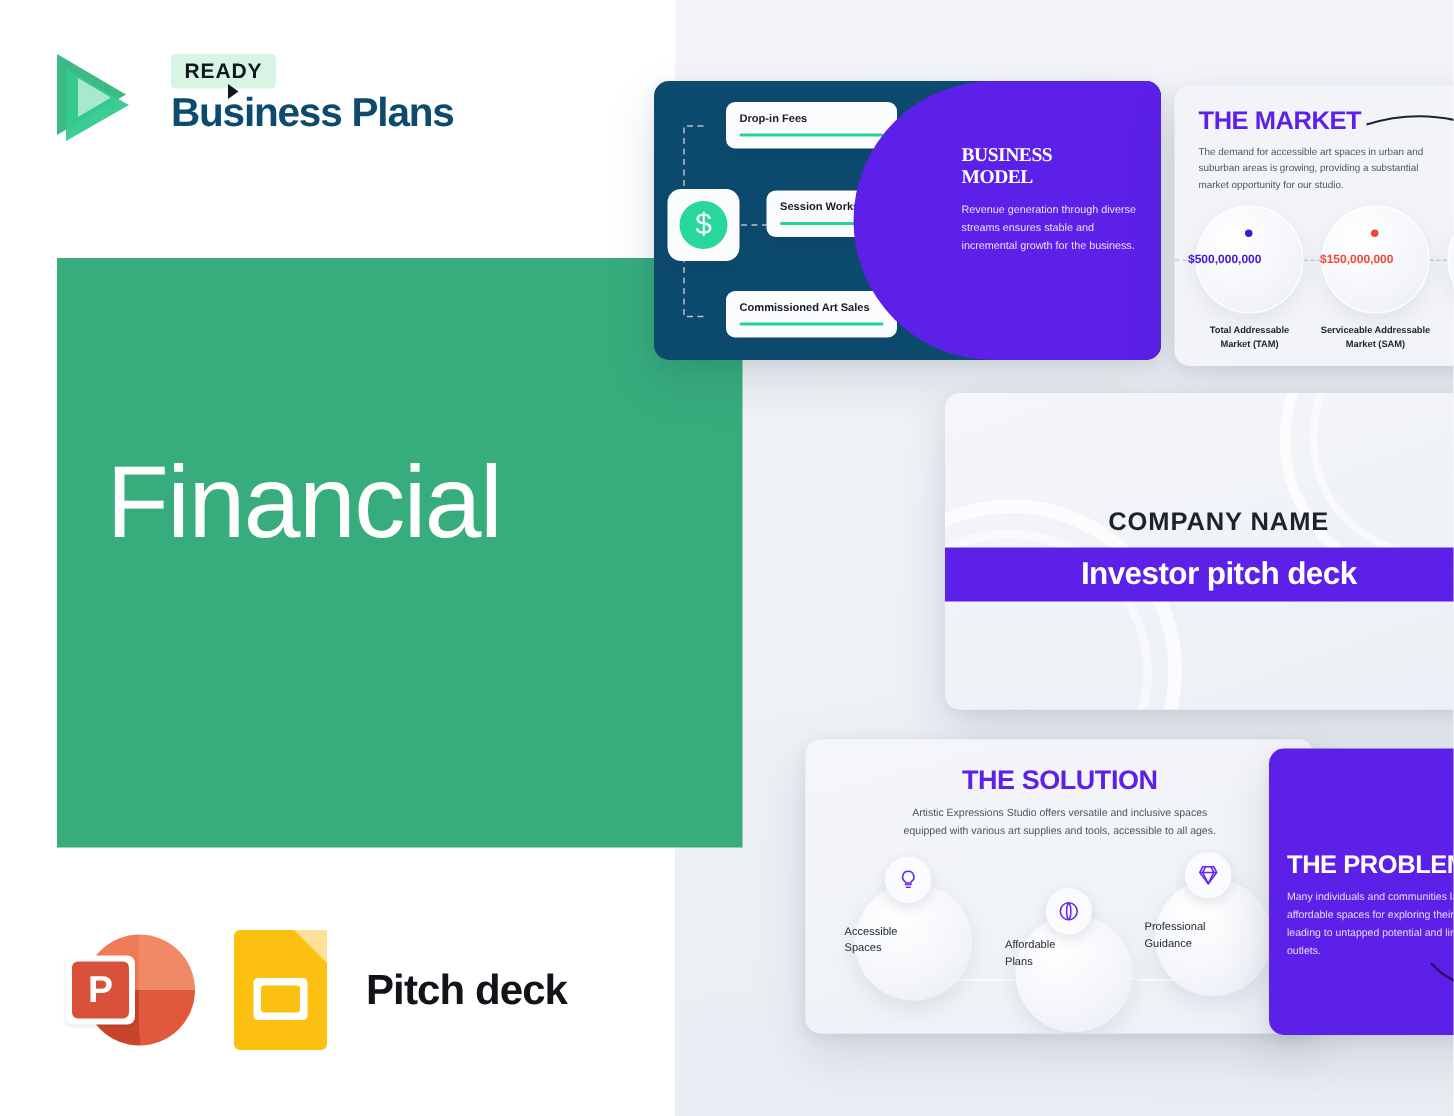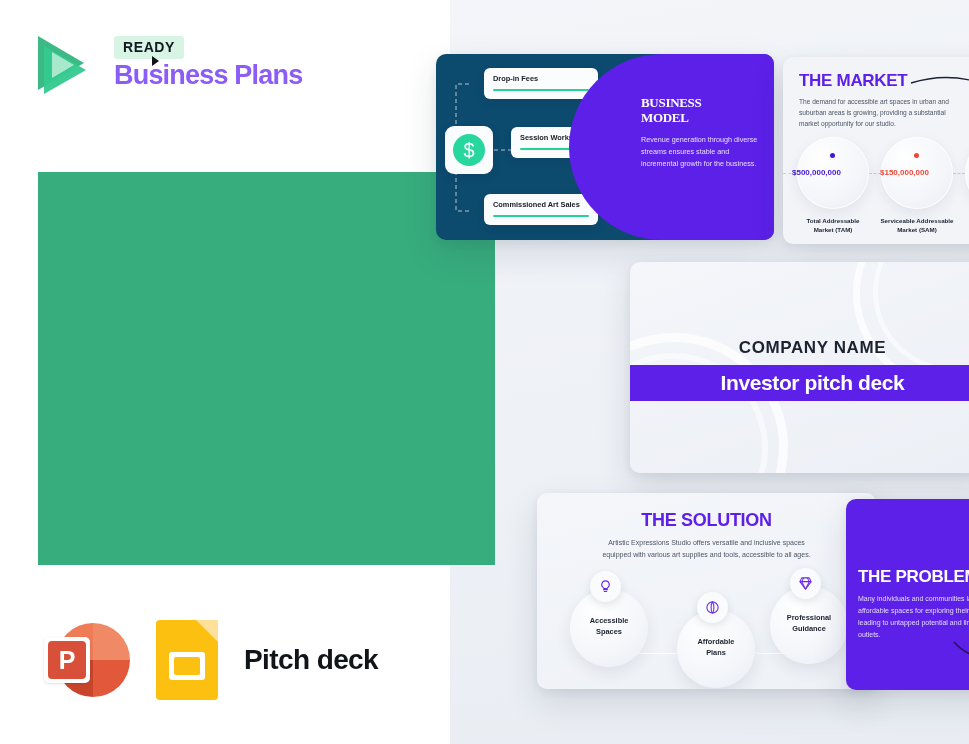--- a/index.html
+++ b/index.html
@@ -41,21 +41,21 @@
     border-left:22px solid #a8e9cd;
   }
   .logo-text{display:flex;flex-direction:column;gap:2px;}
   .ready-badge{
     align-self:flex-start;background:#d7f4e5;color:#12181f;
     font-size:14px;font-weight:700;letter-spacing:.6px;
     padding:3px 9px 4px;border-radius:3px;
   }
   .brand-line{position:relative;}
   .brand-name{
-    font-size:27px;font-weight:700;color:#8b5cf6;letter-spacing:-.8px;line-height:1.05;text-align:right;
+    font-size:27px;font-weight:700;color:#0c4a6e;letter-spacing:-.8px;line-height:1.05;text-align:right;
   }
   .brand-play{
     position:absolute;left:38px;top:-5px;width:0;height:0;
     border-top:5px solid transparent;border-bottom:5px solid transparent;
     border-left:7px solid #111418;
   }
 
   
   .hero-title{
     position:absolute;left:71px;top:296px;width:400px;
@@ -176,21 +176,21 @@
   .sol-ball{
     position:absolute;border-radius:50%;
     background:radial-gradient(circle at 36% 28%,#ffffff 0%,#f4f6fa 58%,#e8ecf3 100%);
     box-shadow:0 6px 16px rgba(31,43,71,.09);
   }
   .sol-ico{
     position:absolute;width:31px;height:31px;border-radius:50%;background:#fafbfd;
     box-shadow:0 3px 9px rgba(31,43,71,.12);
     display:flex;align-items:center;justify-content:center;
   }
-  .sol-lab{position:absolute;text-align:center;font-size:7.4px;font-weight:700;
+  .sol-lab{position:absolute;font-size:7.4px;font-weight:400;
     color:#1b2230;line-height:1.45;width:92px;}
   .sol-link{position:absolute;border-bottom:1px solid rgba(255,255,255,.95);}
 
   
   .s-prb{left:846px;top:499px;width:170px;height:191px;background:#5c20e8;}
   .prb-title{position:absolute;left:12px;top:68px;color:#fff;font-size:17px;font-weight:700;
     letter-spacing:-.3px;white-space:nowrap;}
   .prb-desc{position:absolute;left:12px;top:94px;width:166px;color:#e4dafb;font-size:7px;line-height:1.72;}
   .prb-swoosh{position:absolute;right:4px;bottom:26px;width:60px;height:26px;}
 
@@ -216,20 +216,21 @@
     <div class="logo-text">
       <div class="ready-badge">READY</div>
       <div class="brand-line">
         <div class="brand-play"></div>
         <div class="brand-name">Business Plans</div>
       </div>
     </div>
   </div>
 
   <div class="hero-title">
+    <div>Financial</div>
   </div>
 
   <div class="bottom-row">
     <div class="ppt-icon">
       <div class="circle"></div>
       <div class="sq"></div>
       <div class="sq-in">P</div>
     </div>
     <div class="slides-icon">
       <div class="doc"></div>
@@ -339,21 +340,21 @@
       <div>Spaces</div>
     </div>
 
     <div class="sol-ball" style="left:140px;top:117px;width:78px;height:78px;"></div>
     <div class="sol-ico" style="left:160px;top:99px;">
       <svg width="15" height="15" viewBox="0 0 24 24" fill="none" stroke="#6a27ef" stroke-width="1.7">
         <circle cx="12" cy="12" r="9"></circle>
         <path d="M12 3c3 3 3 15 0 18M12 3c-3 3-3 15 0 18"></path>
       </svg>
     </div>
-    <div class="sol-lab" style="left:133px;top:144px;">
+    <div class="sol-lab" style="left:133px;top:132px;">
       <div>Affordable</div>
       <div>Plans</div>
     </div>
 
     <div class="sol-ball" style="left:233px;top:93px;width:78px;height:78px;"></div>
     <div class="sol-ico" style="left:253px;top:75px;">
       <svg width="15" height="15" viewBox="0 0 24 24" fill="none" stroke="#6a27ef" stroke-width="1.7" stroke-linejoin="round">
         <path d="M6 3h12l3 6-9 12L3 9z"></path>
         <path d="M3 9h18M9 3l-3 6 6 12 6-12-3-6"></path>
       </svg>

